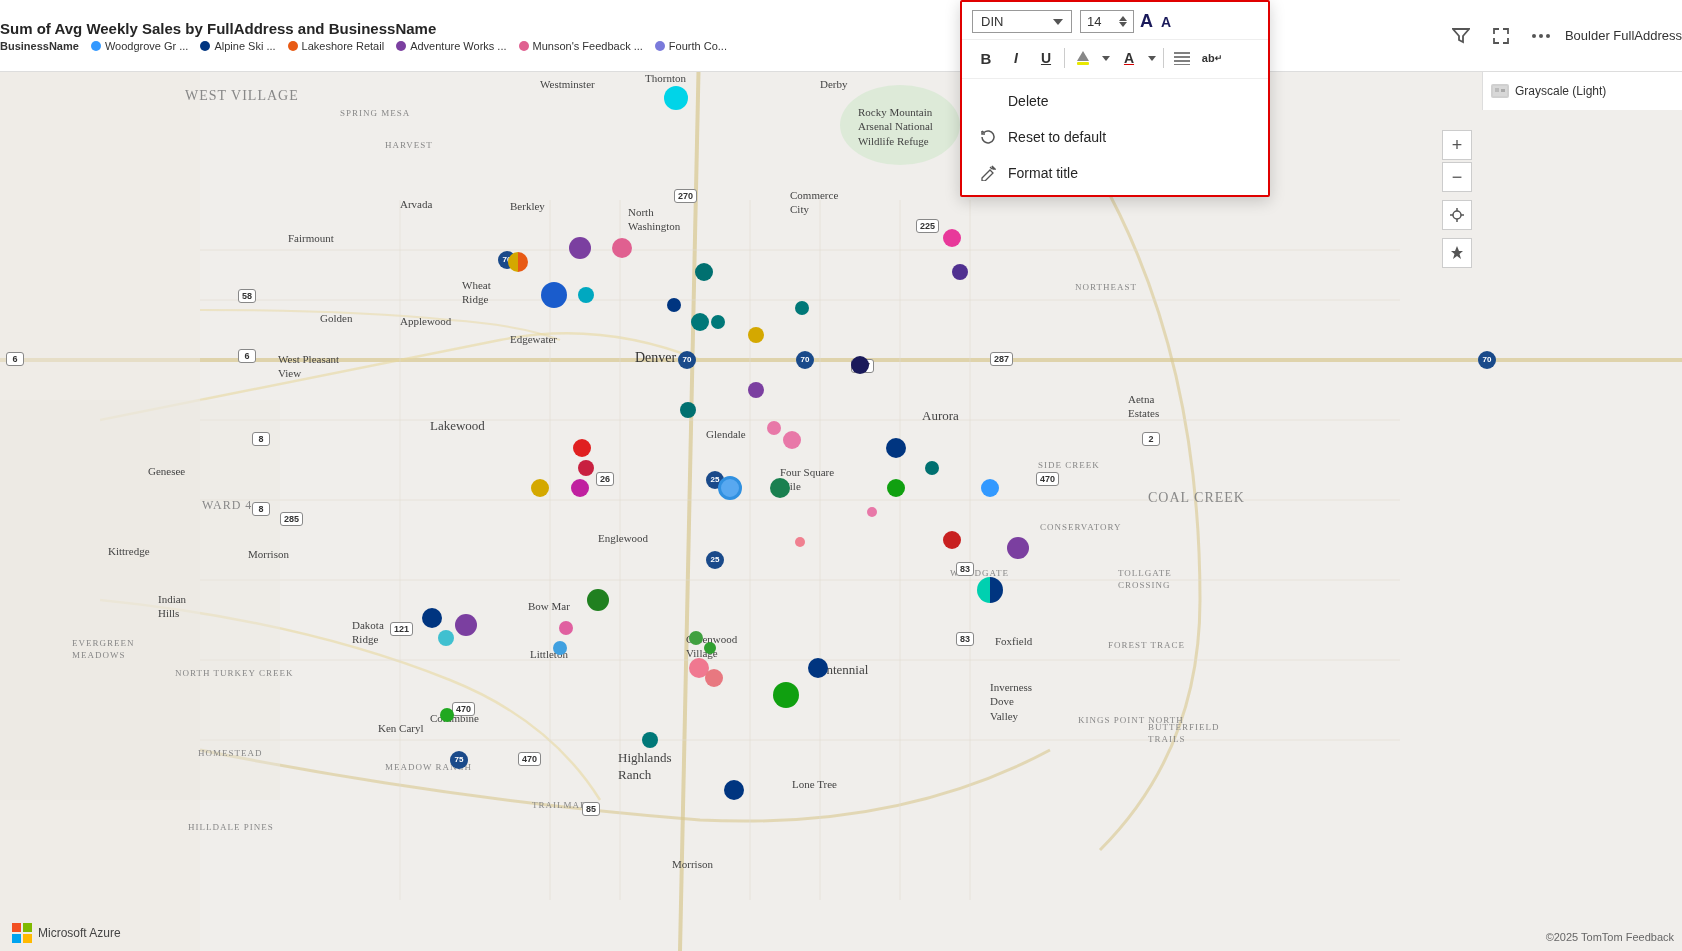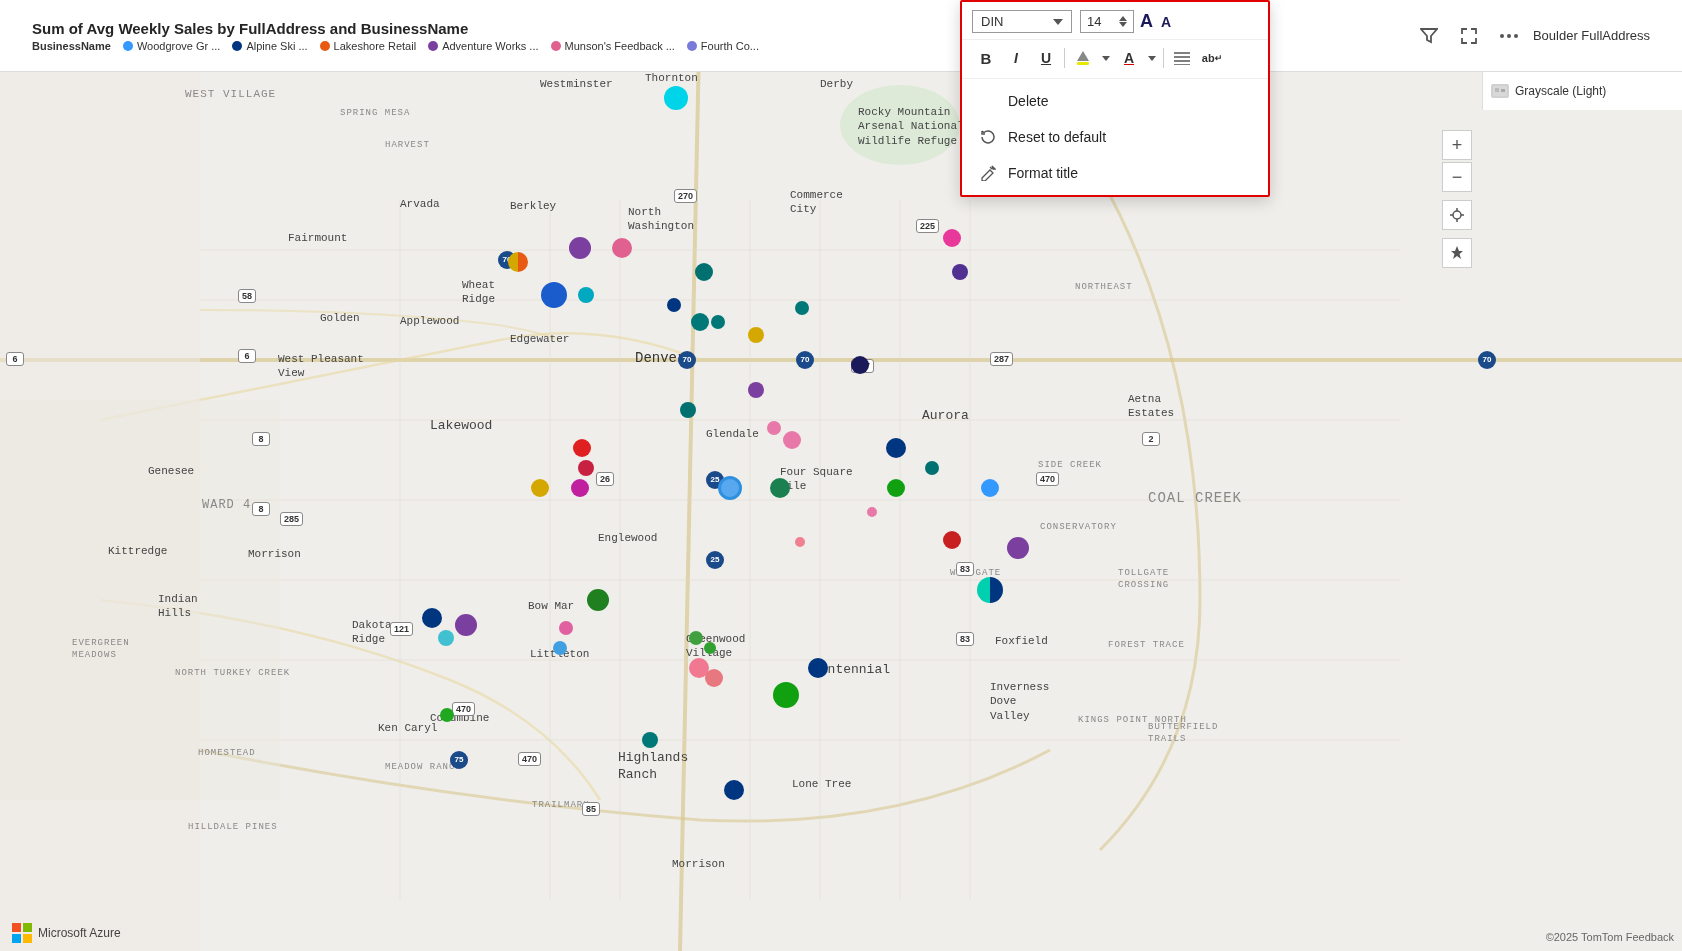--- a/index.html
+++ b/index.html
@@ -14,21 +14,21 @@
     
     .map-bg {
       position: absolute; top: 0; left: 0; width: 100%; height: 100%;
     }
 
     
     #header {
       position: absolute; top: 0; left: 0; right: 0; height: 72px;
       background: white;
       display: flex; align-items: center; justify-content: space-between;
-      padding: 0 32px;
+      padding: 0 0;
       border-bottom: 1px solid #ddd;
       z-index: 10;
     }
 
     #title-area {
       display: flex; flex-direction: column;
     }
 
     #chart-title {
       font-size: 15px; font-weight: 600; color: #252525;
@@ -185,21 +185,21 @@
     #copyright {
       position: absolute; bottom: 8px; right: 8px; z-index: 10;
       font-size: 11px; color: #666;
     }
 
     
     .map-label {
       position: absolute;
       font-size: 11px;
       color: #444;
-      font-family: Liberation Mono, monospace;
+      font-family: Liberation Serif, serif;
       pointer-events: none;
       white-space: nowrap;
     }
 
     .road-shield {
       display: inline-flex; align-items: center; justify-content: center;
       background: white; border: 1.5px solid #888;
       border-radius: 3px; font-size: 9px; color: #333; padding: 1px 3px;
       font-weight: 600; min-width: 18px;
     }
@@ -254,21 +254,21 @@
 
     <rect x="0" y="0" width="200" height="951" fill="#ede9e4" opacity="0.5"></rect>
     <rect x="0" y="400" width="280" height="400" fill="#ece8e2" opacity="0.4"></rect>
   </svg>
 
   <div class="map-label" style="left:540px;top:78px">Westminster</div>
   <div class="map-label" style="left:820px;top:78px">Derby</div>
   <div class="map-label" style="left:645px;top:72px">Thornton</div>
   <div class="map-label" style="left:858px;top:105px;line-height:1.3">Rocky Mountain<br>Arsenal National<br>Wildlife Refuge</div>
   <div class="map-label" style="left:340px;top:108px;font-size:9px;letter-spacing:1px;color:#888">SPRING MESA</div>
-  <div class="map-label" style="left:185px;top:88px;font-size:11px;letter-spacing:1px;color:#888">WEST VILLAGE</div>
+  <div class="map-label" style="left:185px;top:88px;font-size:14px;letter-spacing:1px;color:#888">WEST VILLAGE</div>
   <div class="map-label" style="left:385px;top:140px;font-size:9px;letter-spacing:1px;color:#888">HARVEST</div>
   <div class="map-label" style="left:400px;top:198px">Arvada</div>
   <div class="map-label" style="left:510px;top:200px">Berkley</div>
   <div class="map-label" style="left:628px;top:205px;line-height:1.3">North<br>Washington</div>
   <div class="map-label" style="left:790px;top:188px;line-height:1.3">Commerce<br>City</div>
   <div class="map-label" style="left:288px;top:232px">Fairmount</div>
   <div class="map-label" style="left:462px;top:278px;line-height:1.3">Wheat<br>Ridge</div>
   <div class="map-label" style="left:320px;top:312px">Golden</div>
   <div class="map-label" style="left:400px;top:315px">Applewood</div>
   <div class="map-label" style="left:510px;top:333px">Edgewater</div>

